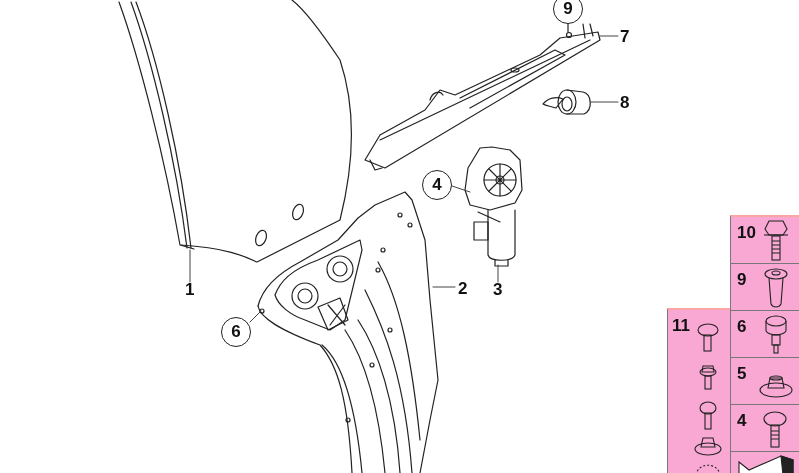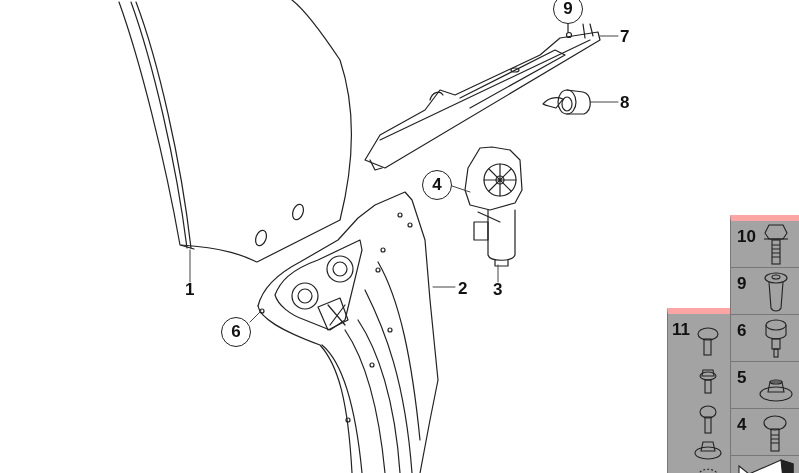--- a/index.html
+++ b/index.html
@@ -1,21 +1,21 @@
 <!DOCTYPE html>
 <html><head>
 <meta charset="utf-8">
 <style>
   html, body { margin: 0; padding: 0; background: #ffffff; }
   body { width: 799px; height: 473px; overflow: hidden; position: relative; font-family: "Liberation Sans", sans-serif; }
   #stage { position: absolute; left: 0; top: 0; width: 799px; height: 473px; }
   .callout { position: absolute; font-weight: bold; font-size: 17px; color: #111; line-height: 1; }
   .circ { position: absolute; width: 30px; height: 30px; border: 1.5px solid #222; border-radius: 50%; background: #fff;
           display: flex; align-items: center; justify-content: center; font-weight: bold; font-size: 17px; color: #111; box-sizing: border-box; }
-  .panel { position: absolute; border-left: 1px solid #777; border-top: 6px solid #fca5a5; box-sizing: border-box; background: #a3a3a3; }
+  .panel { position: absolute; border-left: 1px solid #777; border-top: 2px solid #fca5a5; box-sizing: border-box; background: #f9a8d4; }
   .cell { position: absolute; border-bottom: 1px solid #777; box-sizing: border-box; }
   .cell .num { position: absolute; left: 6px; top: 6px; font-weight: bold; font-size: 17px; color: #111; }
   svg { position: absolute; left: 0; top: 0; }
 </style>
 </head>
 <body>
 
 <div id="stage">
 
   <svg width="799" height="473" viewBox="0 0 799 473">

